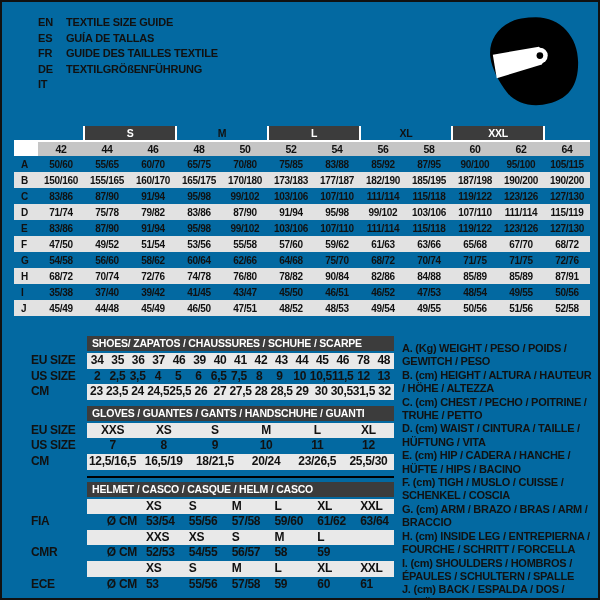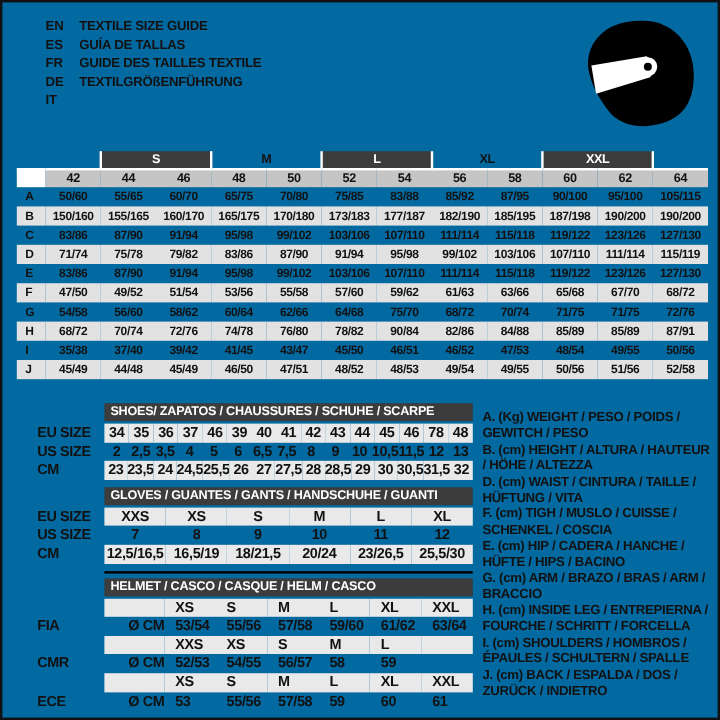--- a/index.html
+++ b/index.html
@@ -438,23 +438,24 @@
               <div class="mini-cell">59</div>
               <div class="mini-cell">60</div>
               <div class="mini-cell">61</div>
             </div>
           </div>
       </div>
     </div>
     <div class="legend-col">
         <div class="legend-item">A. (Kg) WEIGHT / PESO / POIDS / GEWITCH / PESO</div>
         <div class="legend-item">B. (cm) HEIGHT / ALTURA / HAUTEUR / HÖHE / ALTEZZA</div>
+        <div class="legend-item">C. (cm) CHEST / PECHO / POITRINE / TRUHE / PETTO</div>
         <div class="legend-item">D. (cm) WAIST / CINTURA / TAILLE / HÜFTUNG / VITA</div>
+        <div class="legend-item">E. (cm) HIP / CADERA / HANCHE / HÜFTE / HIPS /  BACINO</div>
         <div class="legend-item">F. (cm) TIGH / MUSLO / CUISSE / SCHENKEL / COSCIA</div>
-        <div class="legend-item">E. (cm) HIP / CADERA / HANCHE / HÜFTE / HIPS /  BACINO</div>
         <div class="legend-item">G. (cm) ARM  / BRAZO / BRAS / ARM / BRACCIO</div>
         <div class="legend-item">H. (cm) INSIDE LEG / ENTREPIERNA / FOURCHE / SCHRITT / FORCELLA</div>
         <div class="legend-item">I.  (cm) SHOULDERS / HOMBROS / ÉPAULES / SCHULTERN / SPALLE</div>
         <div class="legend-item">J. (cm) BACK / ESPALDA / DOS / ZURÜCK / INDIETRO</div>
       </div>
   </div>
 
 </div>
 
 </body></html>

